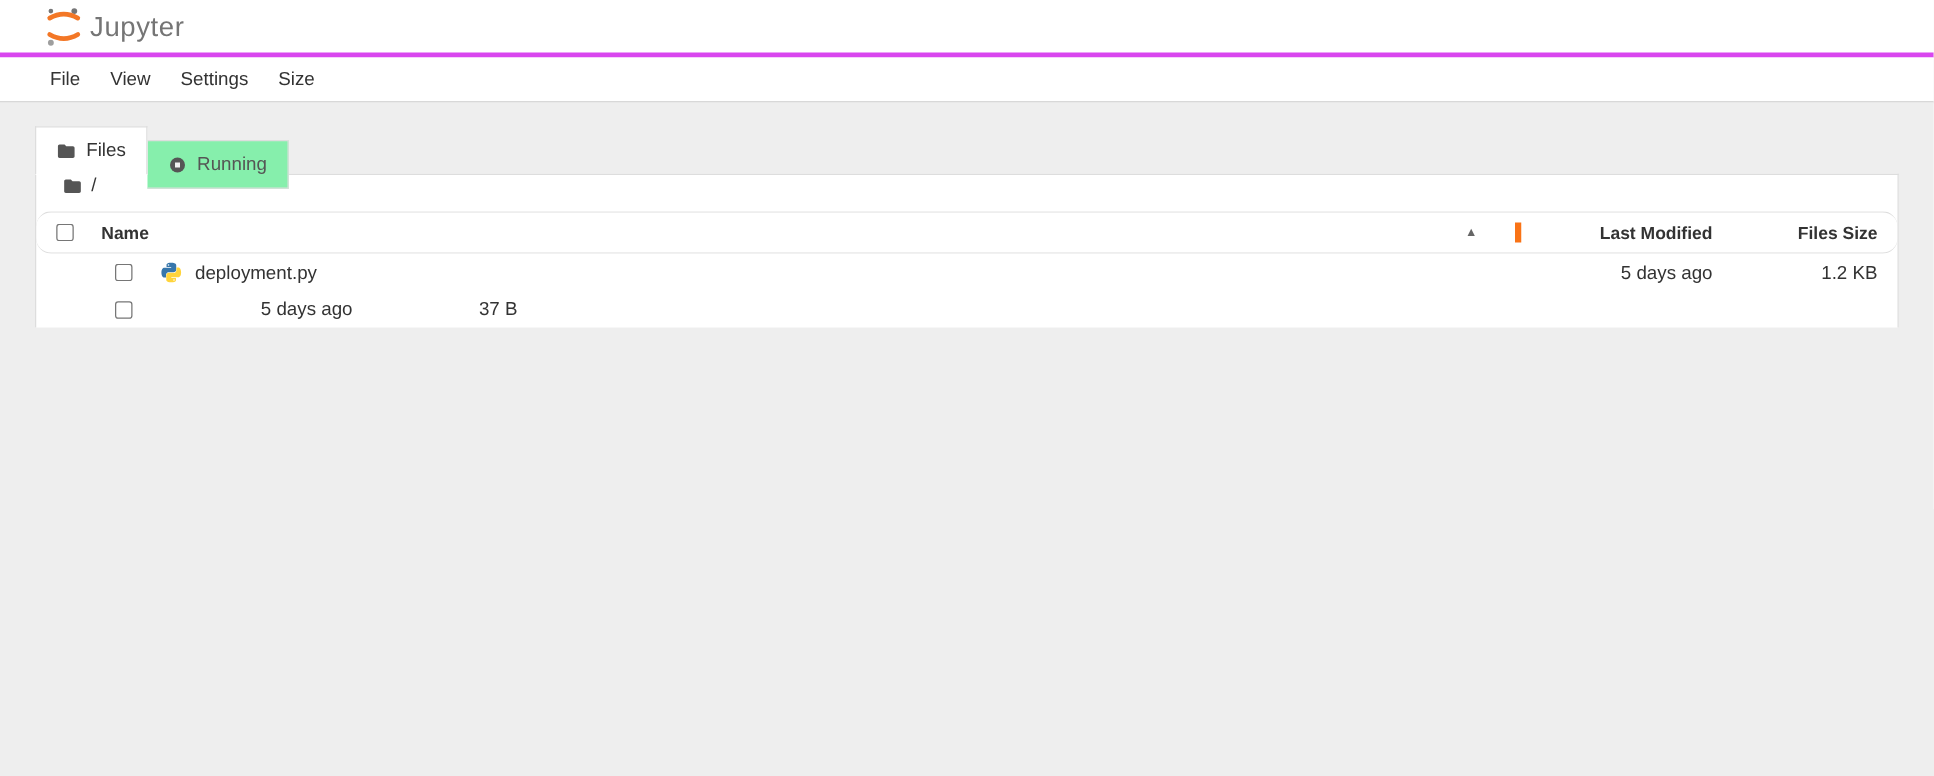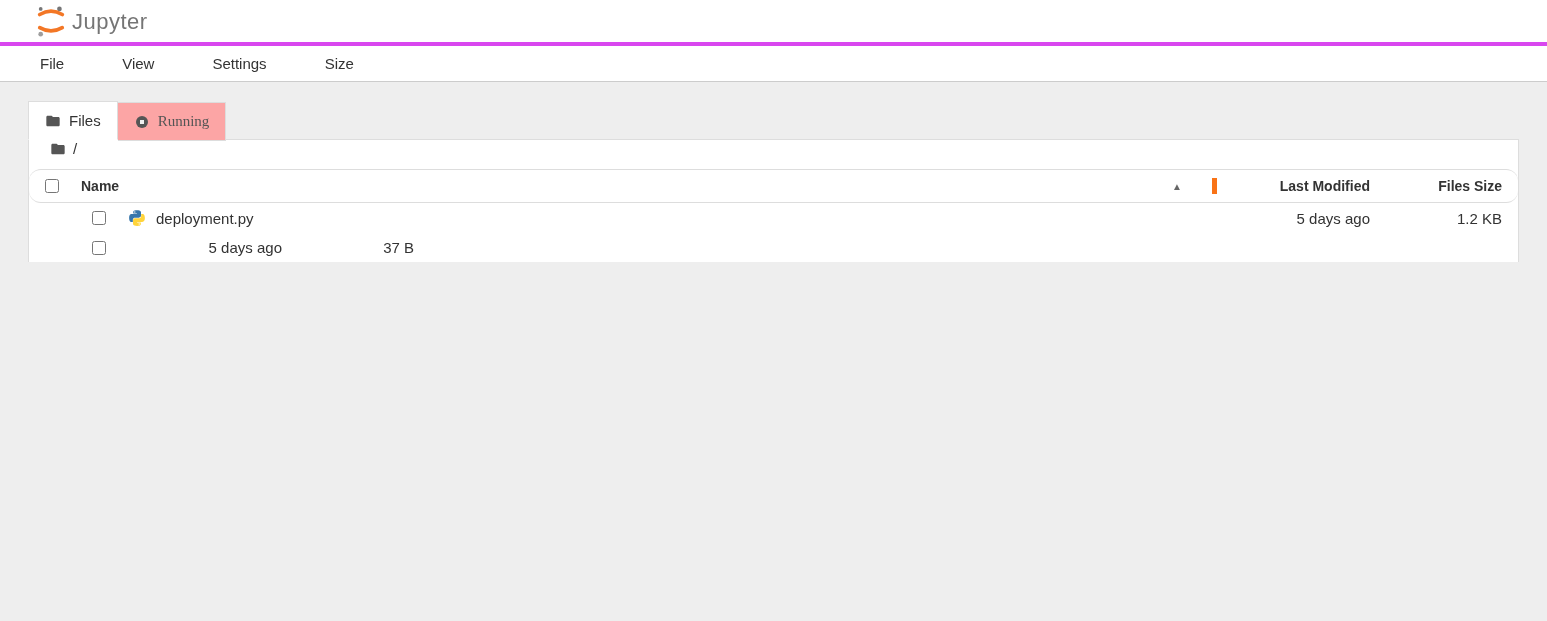--- a/index.html
+++ b/index.html
@@ -33,21 +33,20 @@
       letter-spacing: 0.5px;
     }
     .menubar {
       display: flex;
       align-items: center;
       padding: 0 28px;
       background: #fff;
       border-bottom: 1px solid #ccc;
       box-shadow: 0 1px 1px rgba(0,0,0,0.06);
       height: 36px;
-      gap: 34px;
     }
     .menu-item {
       padding: 8px 12px;
       font-size: 15px;
       color: #333;
       cursor: pointer;
     }
     .content-wrap {
       background: #eee;
       padding: 18px 0 0 0;
@@ -82,24 +81,23 @@
       border: 1px solid #ddd;
       border-bottom: 1px solid #fff;
       color: #333;
       position: relative;
       top: 1px;
       z-index: 2;
     }
     .tab:not(.active) {
       border: 1px solid #ddd;
       border-left: none;
-      background: #fca5a5;
+      background: #86efac;
       position: relative;
-      top: 2px;
-      font-family: Liberation Serif, serif;
+      top: 12px;
     }
     .tab-icon {
       width: 16px;
       height: 16px;
       fill: #555;
     }
     .toolbar {
       display: flex;
       align-items: center;
       justify-content: space-between;

